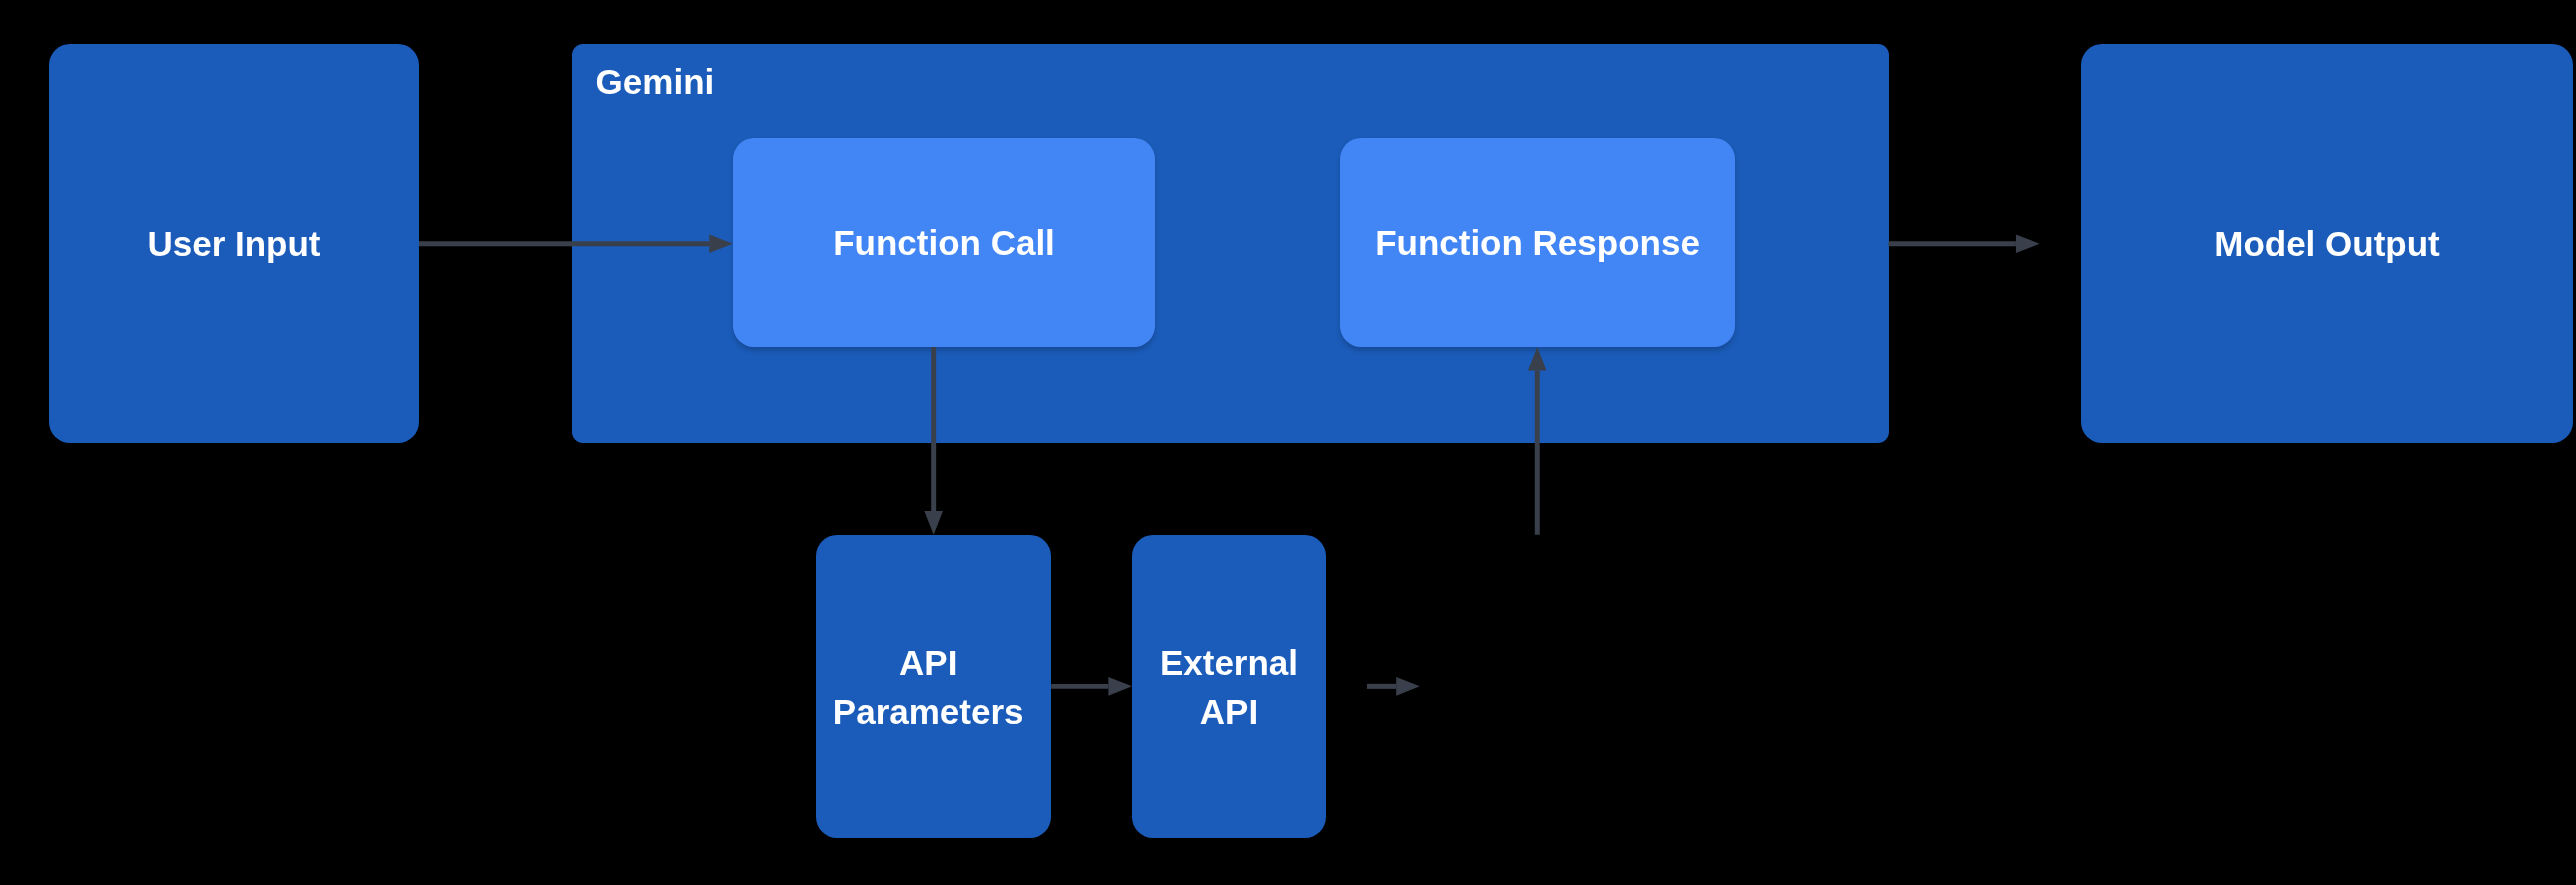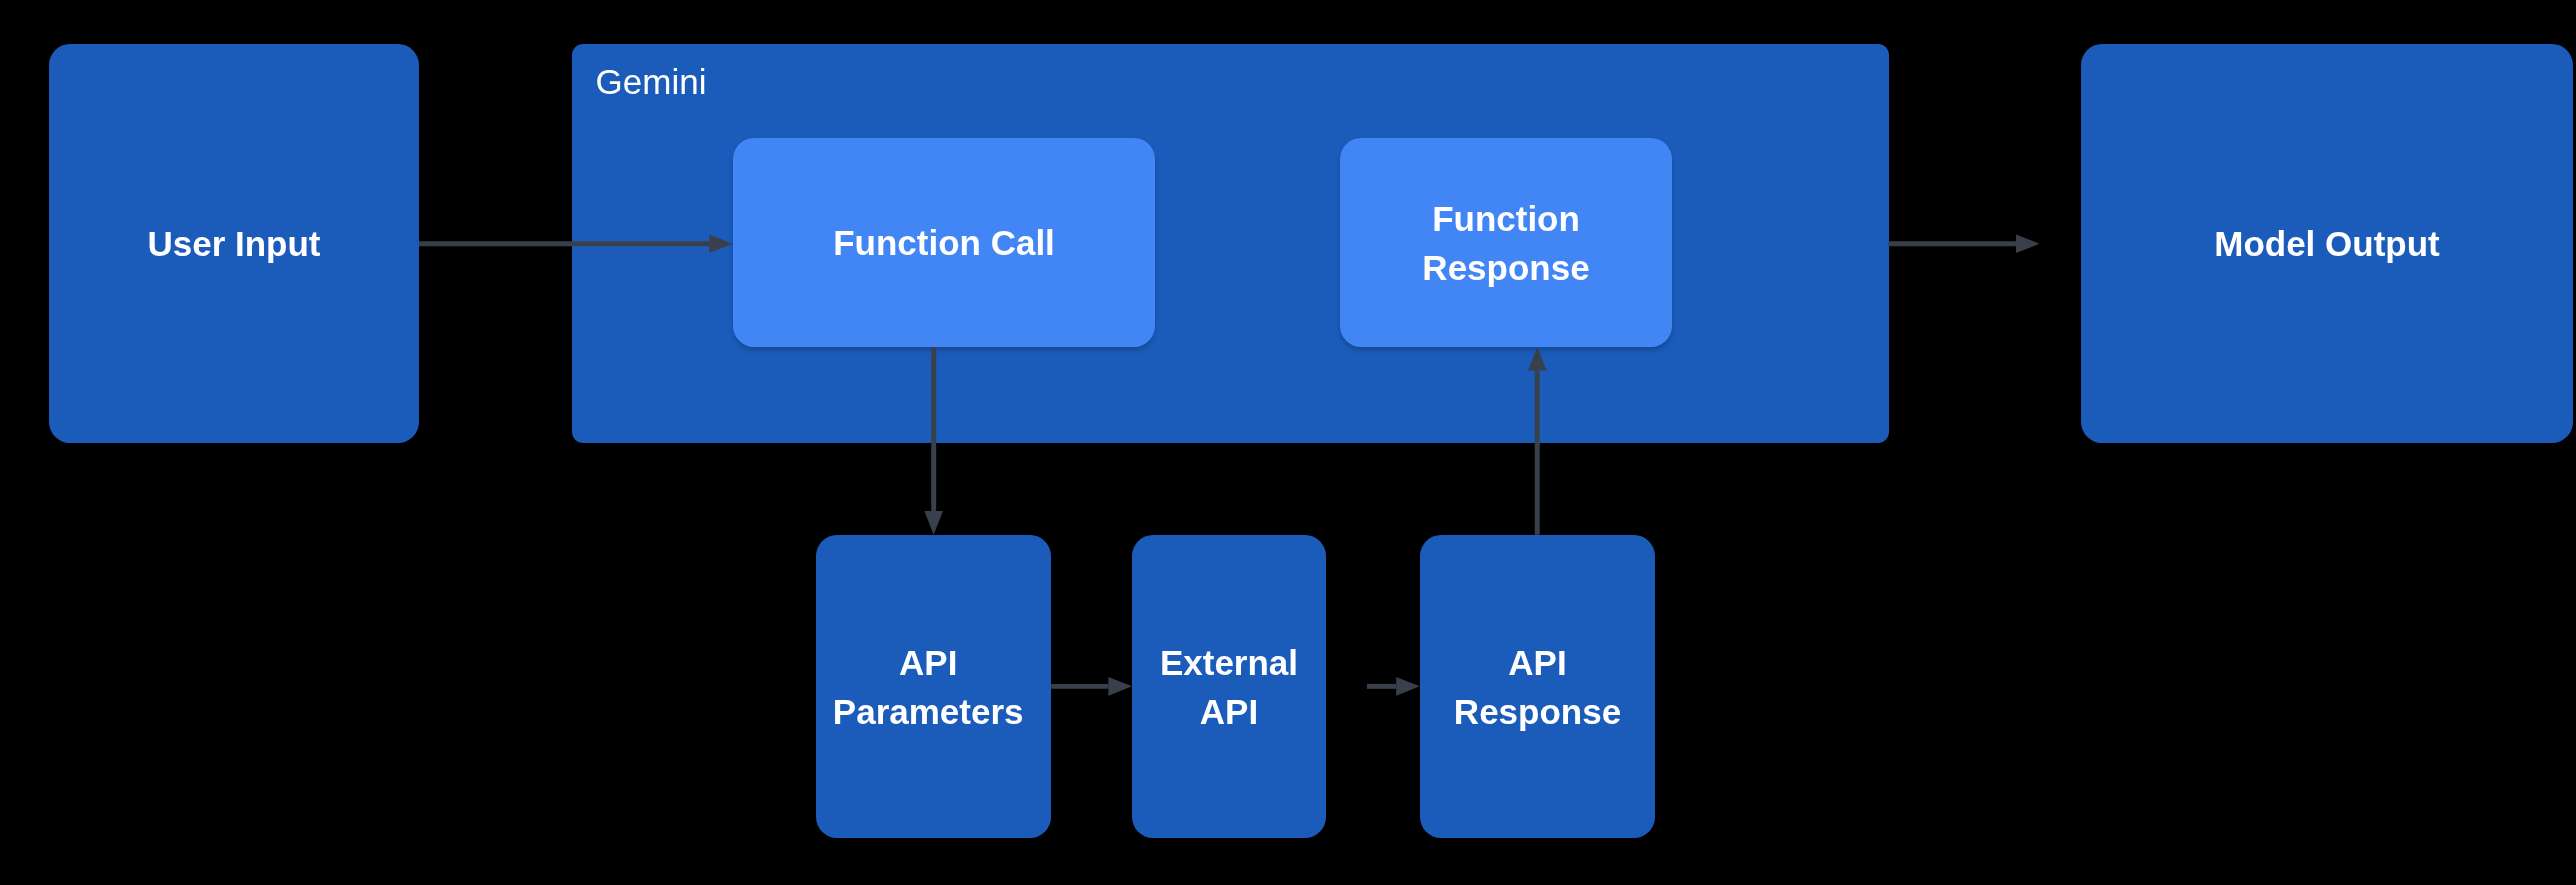--- a/index.html
+++ b/index.html
@@ -43,21 +43,21 @@
     position:absolute;
     background:var(--node-blue);
     border-radius:11.2px;
   }
   .container-label{
     position:absolute;
     top:18.6px;
     left:23.6px;
     color:var(--label-white);
     font-size:35px;
-    font-weight:400;
+    font-weight:700;
     line-height:1.1;
   }
   .edges{
     position:absolute;
     left:0;top:0;
     width:2576px;height:886px;
     pointer-events:none;
   }
   .edges line{stroke:var(--arrow-gray);stroke-width:8;}
   .edges polygon{fill:var(--arrow-gray);}
@@ -72,39 +72,36 @@
   </div>
 
   <div class="node" style="left:49px;top:44px;width:370px;height:399px;">
     <span>User Input</span>
   </div>
 
   <div class="node inner" style="left:733px;top:138px;width:422px;height:209px;">
     <span>Function Call</span>
   </div>
 
-  <div class="node inner" style="left:1340px;top:138px;width:332px;height:209px;">
+  <div class="node inner" style="left:1340px;top:138px;width:395px;height:209px;">
     <span>Function Response</span>
   </div>
 
   <div class="node" style="left:2040px;top:44px;width:492px;height:399px;margin-left:41px;">
     <span>Model Output</span>
   </div>
 
   <div class="node" style="left:816px;top:535px;width:235px;height:303px;padding-left:8px;">
     <span>API Parameters</span>
   </div>
 
   <div class="node" style="left:1132px;top:535px;width:194px;height:303px;">
     <span>External API</span>
   </div>
 
-  <div class="node" style="left:1420px;top:535px;width:235px;height:303px;">
-    <span>API Response</span>
-  </div>
 
   <svg class="edges" viewBox="0 0 4144 1425">
 
     <g>
       <line x1="674" y1="392" x2="1141" y2="392"></line>
       <polygon points="1141,377 1141,407 1179,392"></polygon>
     </g>
 
     <g>
       <line x1="1502" y1="558" x2="1502" y2="822"></line>

